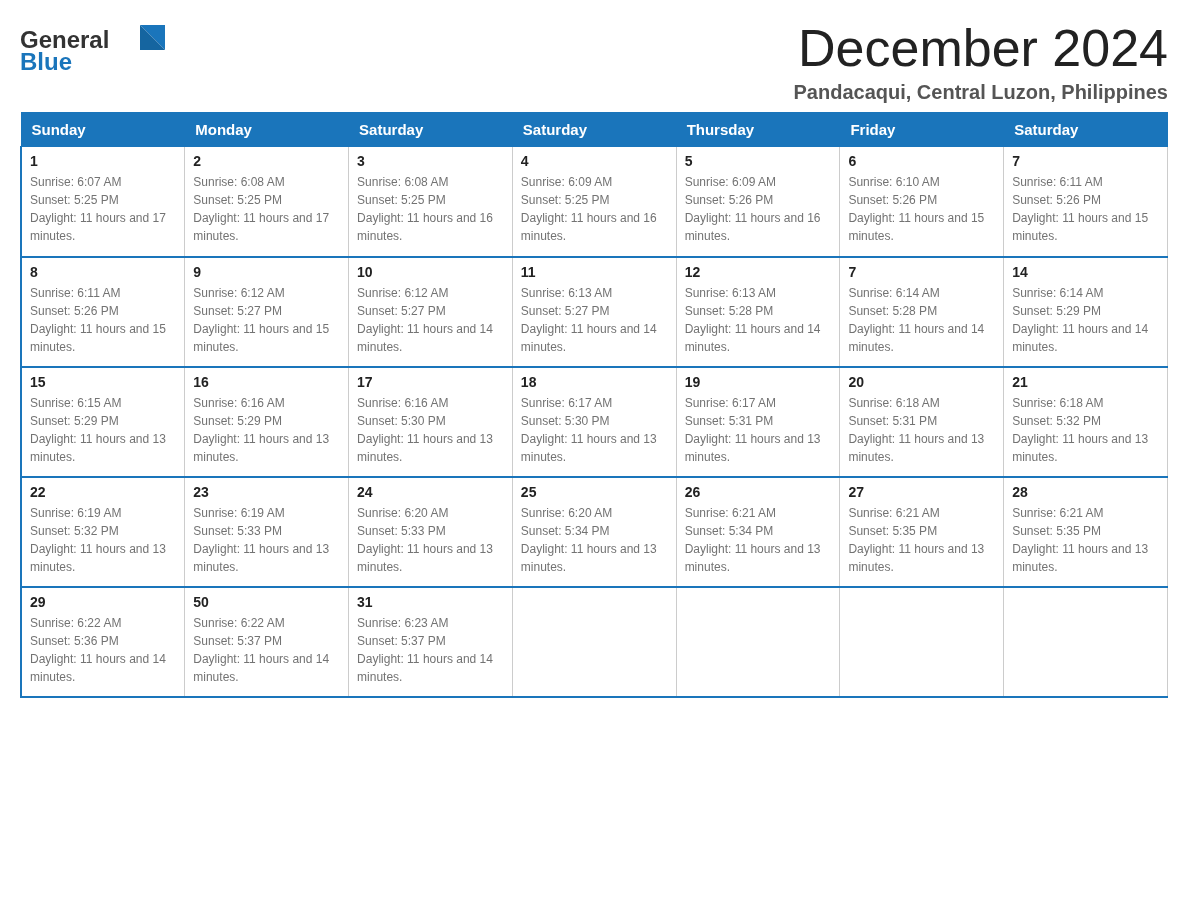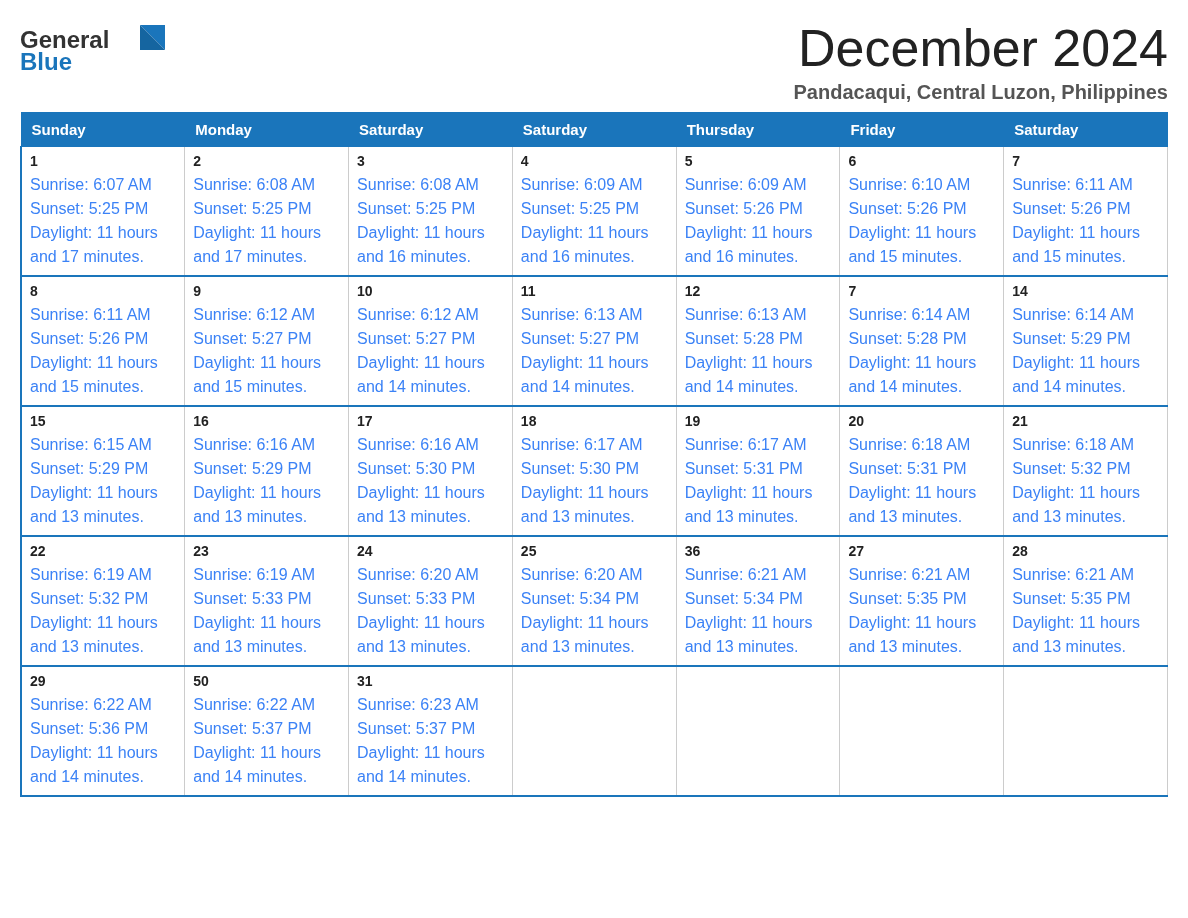--- a/index.html
+++ b/index.html
@@ -65,22 +65,22 @@
     tbody tr {
       border-bottom: 2px solid #1a75bb;
     }
     .day-number {
       font-size: 14px;
       font-weight: bold;
       display: block;
       margin-bottom: 4px;
     }
     .day-info {
-      font-size: 16px;
-      color: #3b82f6;
+      font-size: 12px;
+      color: #737373;
       line-height: 1.5;
     }
     .empty-cell {
       background: #fff;
     }
   </style>
 </head>
 <body>
 
 <div class="header-area">
@@ -217,21 +217,21 @@
         </td>
         <td>
           <span class="day-number">24</span>
           <span class="day-info">Sunrise: 6:20 AM<br>Sunset: 5:33 PM<br>Daylight: 11 hours and 13 minutes.</span>
         </td>
         <td>
           <span class="day-number">25</span>
           <span class="day-info">Sunrise: 6:20 AM<br>Sunset: 5:34 PM<br>Daylight: 11 hours and 13 minutes.</span>
         </td>
         <td>
-          <span class="day-number">36</span>
+          <span class="day-number">26</span>
           <span class="day-info">Sunrise: 6:21 AM<br>Sunset: 5:34 PM<br>Daylight: 11 hours and 13 minutes.</span>
         </td>
         <td>
           <span class="day-number">27</span>
           <span class="day-info">Sunrise: 6:21 AM<br>Sunset: 5:35 PM<br>Daylight: 11 hours and 13 minutes.</span>
         </td>
         <td>
           <span class="day-number">28</span>
           <span class="day-info">Sunrise: 6:21 AM<br>Sunset: 5:35 PM<br>Daylight: 11 hours and 13 minutes.</span>
         </td>

